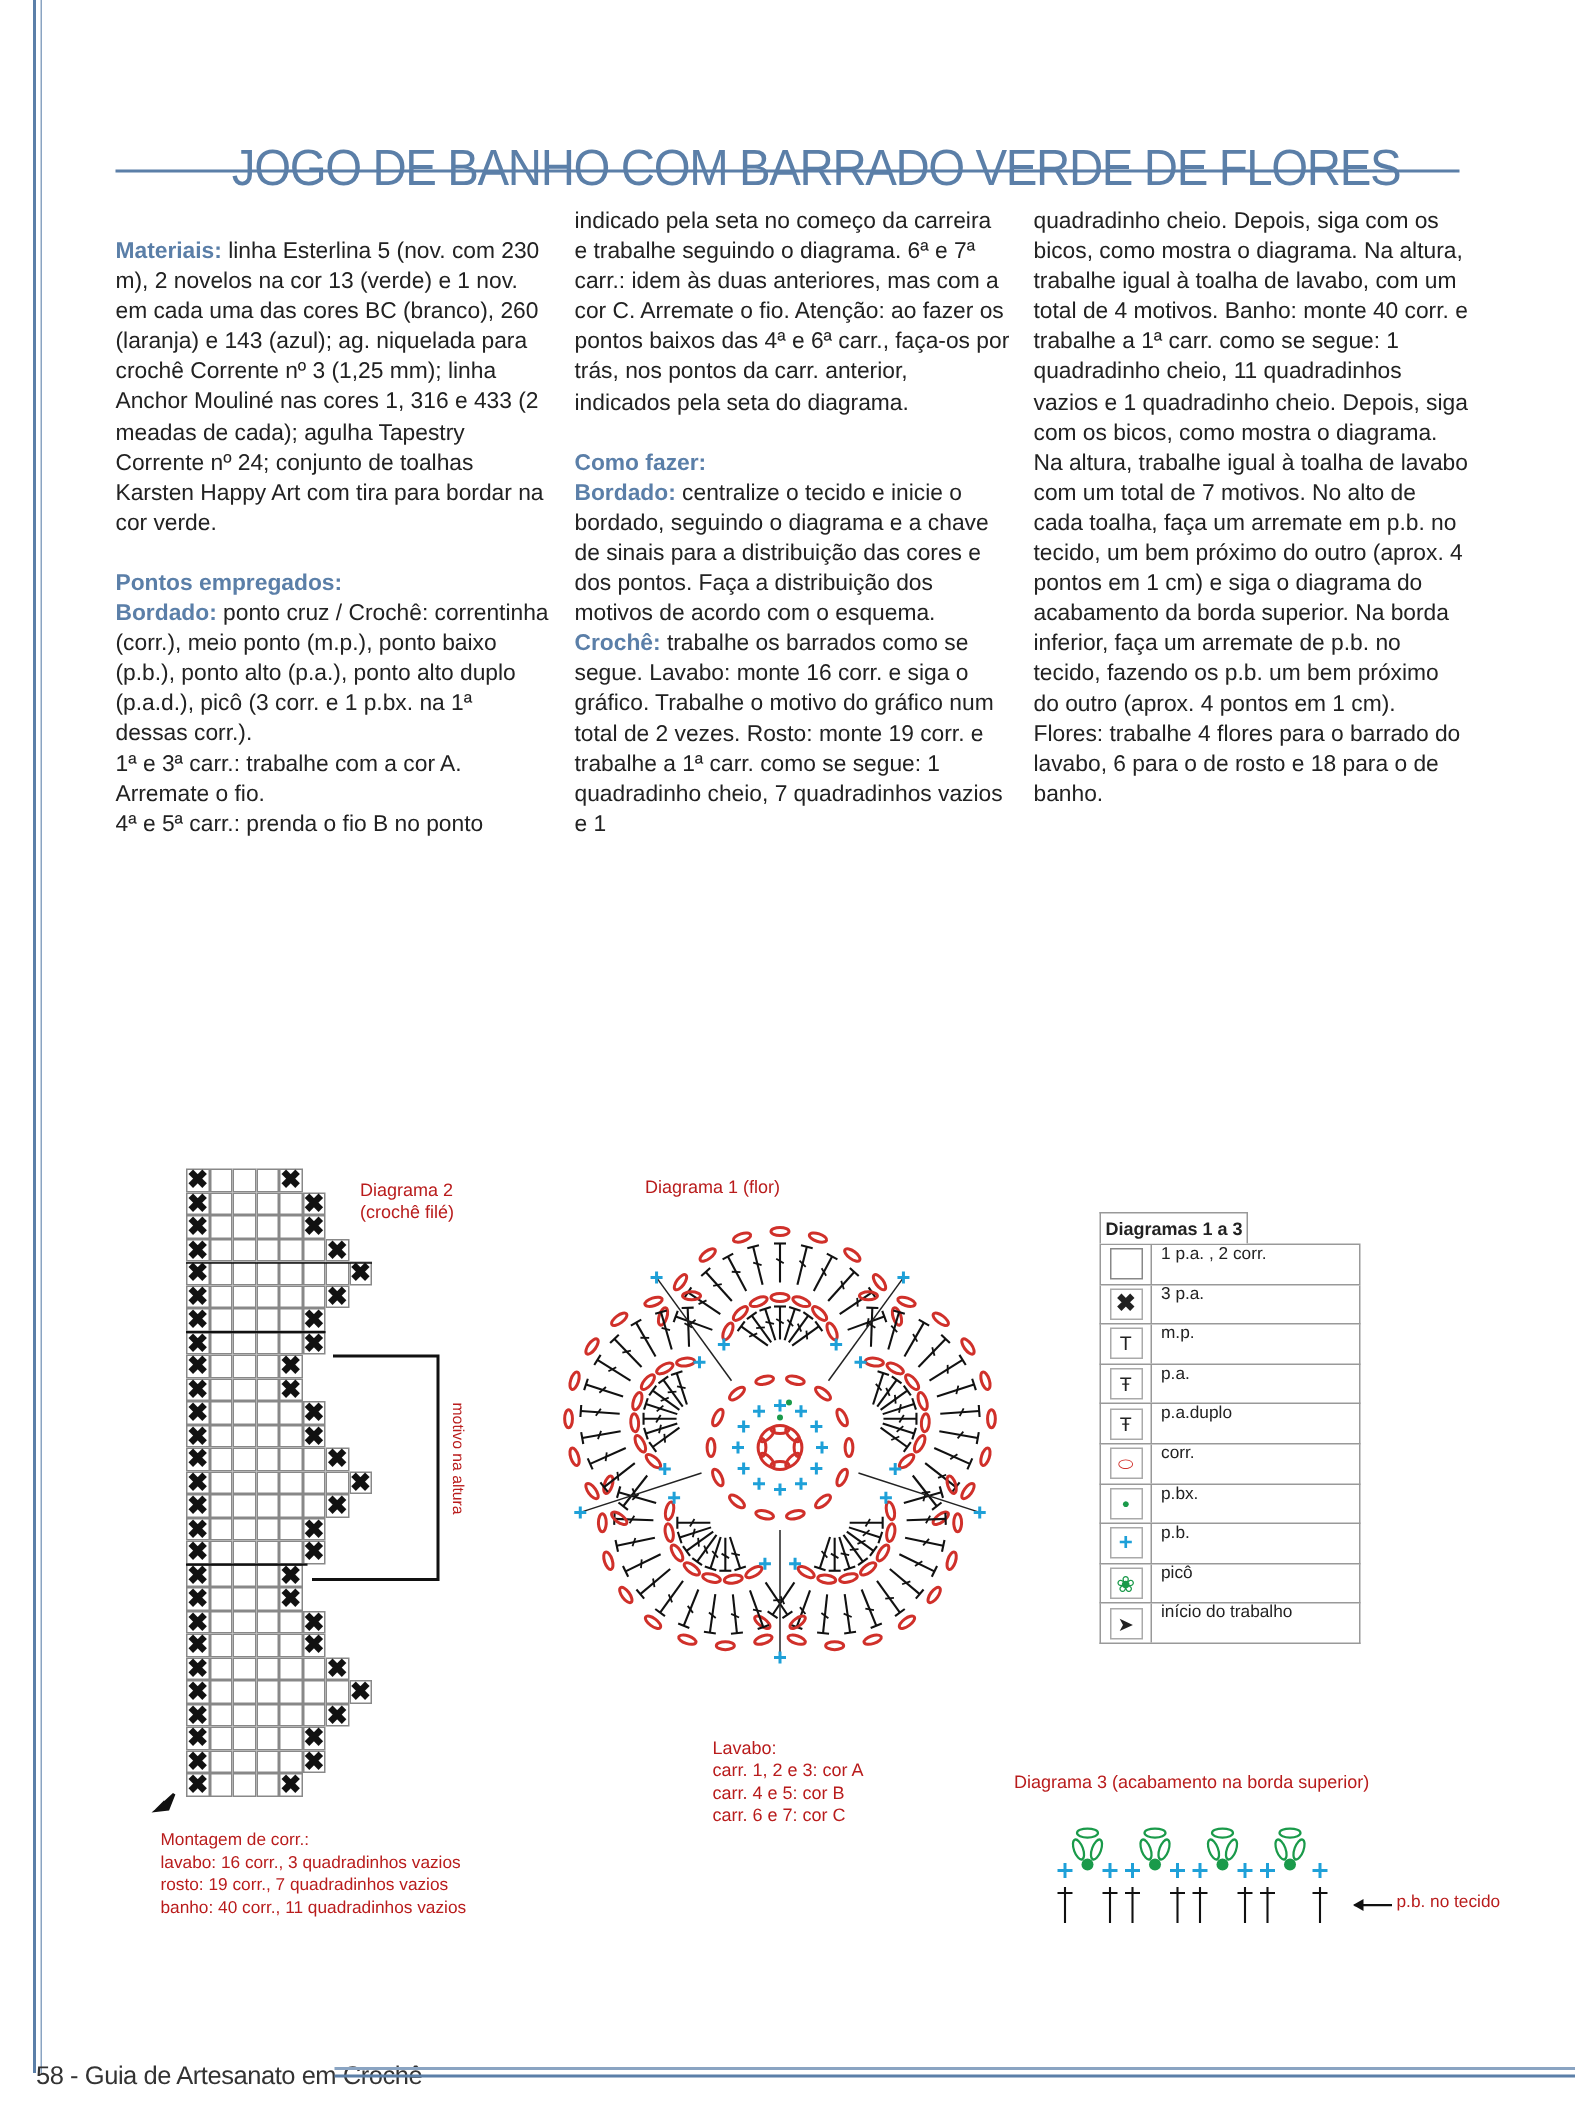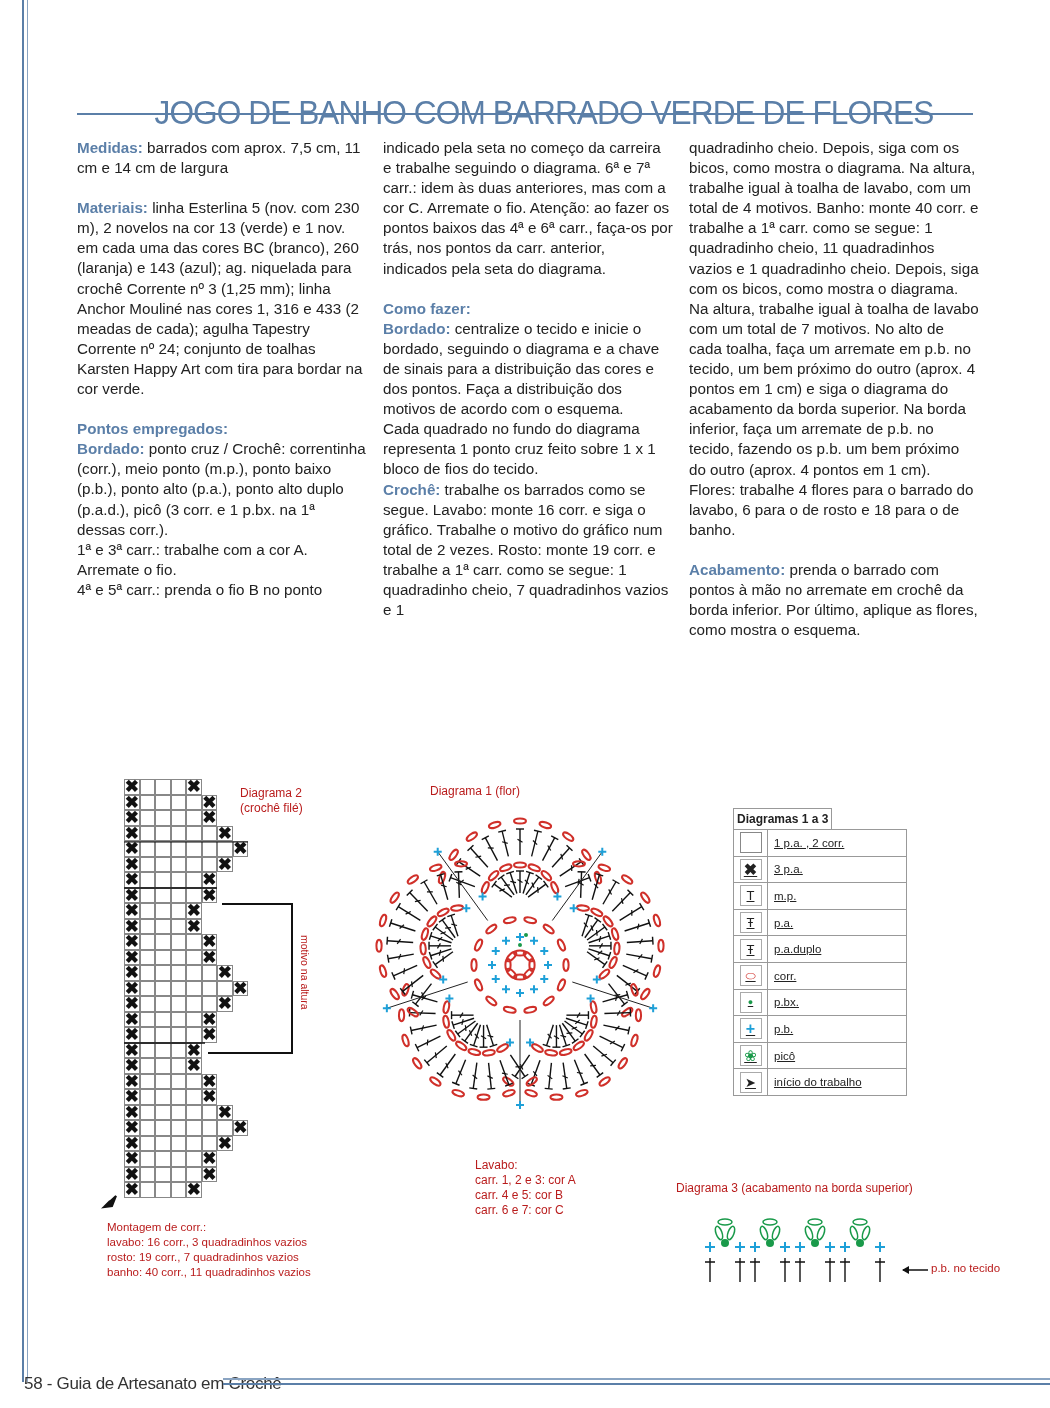--- a/index.html
+++ b/index.html
@@ -12,62 +12,59 @@
   .col p{margin:0;}
   .col .gap{height:20px;}
   .hl{color:#5b7fa8;font-weight:bold;}
   .c1{left:77px;} .c2{left:383px;} .c3{left:689px;}
   .dlabel{position:absolute;font-size:12px;font-weight:normal;color:#b91c1c;line-height:15px;}
   .grid{position:absolute;left:124px;top:779px;}
   .cell{position:absolute;width:15.5px;height:15.5px;border:0.5px solid #888;box-sizing:border-box;background:#fff;}
   .xm{position:absolute;width:15.5px;height:15.5px;display:flex;align-items:center;justify-content:center;font-weight:bold;font-size:17px;color:#111;line-height:1;}
   .legend{position:absolute;left:733px;top:808px;width:174px;}
   .legend-head{border:1px solid #999;border-bottom:none;font-size:12px;font-weight:bold;padding:3px 3px;display:inline-block;background:#fff;}
-  .lg-row{display:flex;border:1px solid #999;border-top:none;height:25.6px;align-items:center;text-decoration:underline;}
+  .lg-row{display:flex;border:1px solid #999;border-top:none;height:25.6px;align-items:flex-start;}
   .lg-row:first-of-type{border-top:1px solid #999;}
   .lg-ico{width:33px;height:25.6px;border-right:1px solid #999;display:flex;align-items:center;justify-content:center;}
   .lg-ico span{width:20px;height:19px;border:1px solid #aaa;display:flex;align-items:center;justify-content:center;font-size:13px;}
   .lg-lbl{font-size:11.5px;padding-left:6px;color:#222;}
   .footer{position:absolute;left:24px;top:1374px;font-size:17px;color:#333;letter-spacing:-0.3px;}
   .frule{position:absolute;left:223px;top:1378px;width:827px;height:2px;background:#8aa4c2;}
   .frule2{position:absolute;left:223px;top:1383px;width:827px;height:2px;background:#5b7fa8;}
 </style>
 </head>
 <body>
 
 <div class="vline"></div>
 <div class="vline2"></div>
 
 <h1 class="title">JOGO DE BANHO COM BARRADO VERDE DE FLORES</h1>
 <div class="title-rule"></div>
 
 <div class="col c1">
-  <p><span class="hl">Medidas:</span><span> barrados com aprox. 7,5 cm, 11 cm e 14 cm de largura</span></p>
   <div class="gap"></div>
   <p><span class="hl">Materiais:</span><span> linha Esterlina 5 (nov. com 230 m), 2 novelos na cor 13 (verde) e 1 nov. em cada uma das cores BC (branco), 260 (laranja) e 143 (azul); ag. niquelada para crochê Corrente nº 3 (1,25 mm); linha Anchor Mouliné nas cores 1, 316 e 433 (2 meadas de cada); agulha Tapestry Corrente nº 24; conjunto de toalhas Karsten Happy Art com tira para bordar na cor verde.</span></p>
   <div class="gap"></div>
   <p class="hl">Pontos empregados:</p>
   <p><span class="hl">Bordado:</span><span> ponto cruz / Crochê: correntinha (corr.), meio ponto (m.p.), ponto baixo (p.b.), ponto alto (p.a.), ponto alto duplo (p.a.d.), picô (3 corr. e 1 p.bx. na 1ª dessas corr.).</span></p>
   <p>1ª e 3ª carr.: trabalhe com a cor A. Arremate o fio.</p>
   <p>4ª e 5ª carr.: prenda o fio B no ponto</p>
 </div>
 
 <div class="col c2">
   <p>indicado pela seta no começo da carreira e trabalhe seguindo o diagrama. 6ª e 7ª carr.: idem às duas anteriores, mas com a cor C. Arremate o fio. Atenção: ao fazer os pontos baixos das 4ª e 6ª carr., faça-os por trás, nos pontos da carr. anterior, indicados pela seta do diagrama.</p>
   <div class="gap"></div>
   <p class="hl">Como fazer:</p>
   <p><span class="hl">Bordado:</span><span> centralize o tecido e inicie o bordado, seguindo o diagrama e a chave de sinais para a  distribuição das cores e dos pontos. Faça a distribuição dos motivos de acordo com o esquema.</span></p>
-  <p>Cada quadrado no fundo do diagrama representa 1 ponto cruz feito sobre 1 x 1 bloco de fios do tecido.</p>
   <p><span class="hl">Crochê:</span><span> trabalhe os barrados como se segue. Lavabo: monte 16 corr. e siga o gráfico. Trabalhe o motivo do gráfico num total de 2 vezes. Rosto: monte 19 corr. e trabalhe a 1ª carr. como se segue: 1 quadradinho cheio, 7 quadradinhos vazios e 1</span></p>
 </div>
 
 <div class="col c3">
   <p>quadradinho cheio. Depois, siga com os bicos, como mostra o diagrama. Na altura, trabalhe igual à toalha de lavabo, com um total de 4 motivos. Banho: monte 40 corr. e trabalhe a 1ª carr. como se segue: 1 quadradinho cheio, 11 quadradinhos vazios e 1 quadradinho cheio. Depois, siga com os bicos, como mostra o diagrama. Na altura, trabalhe igual à toalha de lavabo com um total de 7 motivos. No alto de cada toalha, faça um arremate em p.b. no tecido, um bem próximo do outro (aprox. 4 pontos em 1 cm) e siga o diagrama do acabamento da borda superior. Na borda inferior, faça um arremate de p.b. no tecido, fazendo os p.b. um bem próximo do outro (aprox. 4 pontos em 1 cm). Flores: trabalhe 4 flores para o barrado do lavabo, 6 para o de rosto e 18 para o de banho.</p>
   <div class="gap"></div>
-  <p><span class="hl">Acabamento:</span><span> prenda o barrado com pontos à mão no arremate em crochê da borda inferior. Por último, aplique as flores, como mostra o esquema.</span></p>
 </div>
 
 <div class="grid" id="filet-grid">
     <div class="cell" style="left: 0px; top: 0px;"></div>
     <div class="cell" style="left: 15.5px; top: 0px;"></div>
     <div class="cell" style="left: 31px; top: 0px;"></div>
     <div class="cell" style="left: 46.5px; top: 0px;"></div>
     <div class="cell" style="left: 62px; top: 0px;"></div>
     <div class="xm" style="left: 0px; top: 0px;">✖</div>
     <div class="xm" style="left: 62px; top: 0px;">✖</div>

